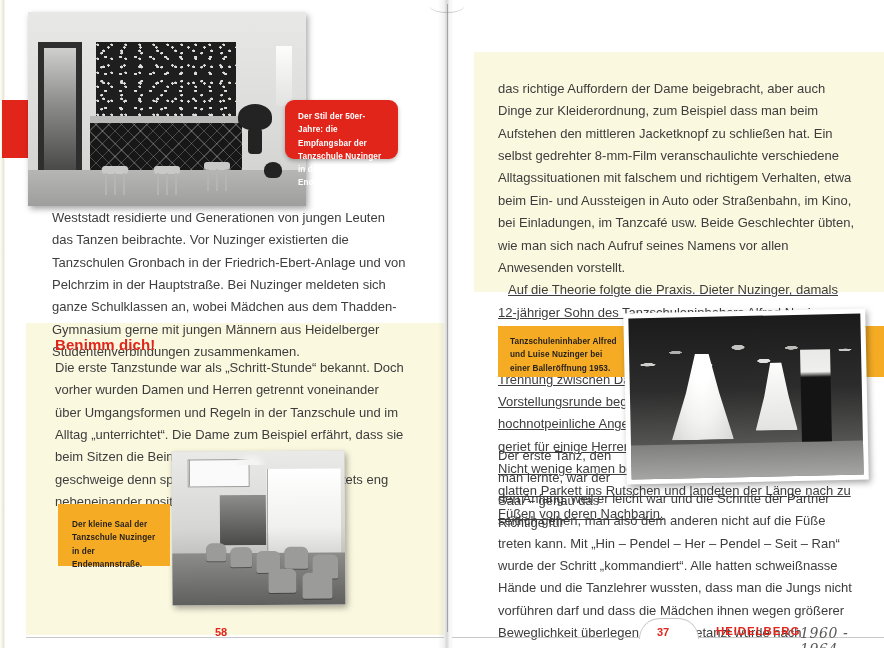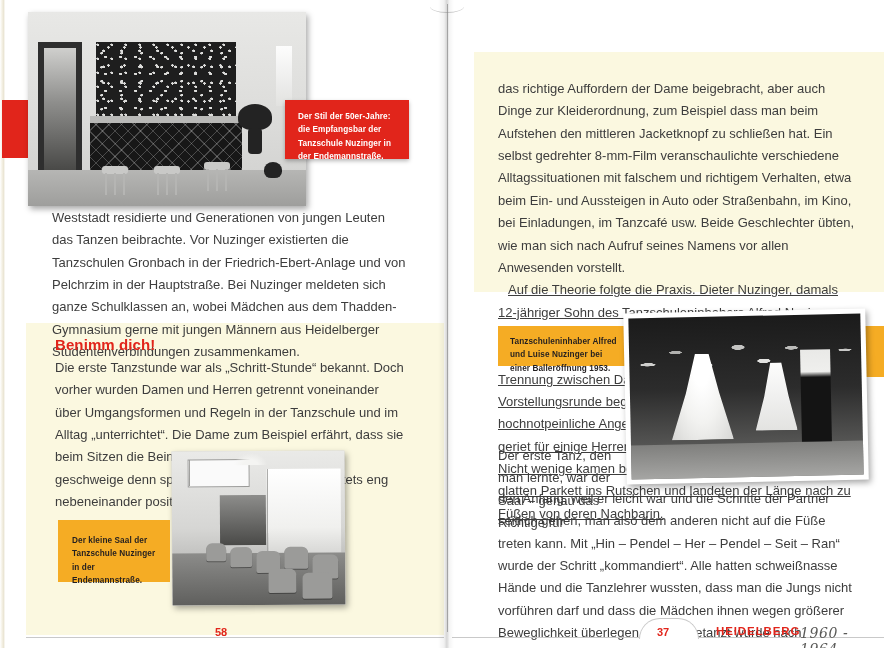--- a/index.html
+++ b/index.html
@@ -120,28 +120,28 @@
     background:linear-gradient(180deg,#e9e9e7 0%,#efefed 24%,#141414 30%,#141414 100%);}
   #photo-ball .floor{position:absolute;left:5px;bottom:5px;right:5px;height:34px;
     background:linear-gradient(180deg,#7f7f7d,#a5a5a3);}
 
   
   .red-tab{position:absolute;left:2px;top:100px;width:26px;height:58px;background:#e1251b;}
 
   .cap{position:absolute;font-weight:bold;font-size:8.2px;line-height:1.62;
     letter-spacing:.1px;}
   .cap-red{background:#e1251b;color:#ffffff;
-    left:285px;top:100px;width:124px;height:59px;
+    left:285px;top:100px;width:113px;height:59px;
     padding:10px 11px 0 13px;box-sizing:border-box;
-    box-shadow:0 2px 4px rgba(0,0,0,.28);}
+    box-shadow:0 2px 4px rgba(0,0,0,.28);border-radius:9px;}
   .cap-yellow{background:#f5ac24;color:#231f20;
-    left:58px;top:520px;width:112px;height:62px;
+    left:58px;top:504px;width:112px;height:62px;
     padding:14px 8px 0 14px;box-sizing:border-box;}
   .cap-orange{background:#f5ac24;color:#231f20;
-    left:498px;top:326px;width:130px;height:40px;
+    left:498px;top:326px;width:130px;height:51px;
     padding:9px 4px 0 12px;box-sizing:border-box;}
   .orange-tail{position:absolute;left:857px;top:326px;width:27px;height:51px;
     background:#f5ac24;}
 
   
   .body-text{position:absolute;font-size:13px;line-height:1.72;color:#3d3d3d;
     text-align:left;}
   #text-left-top{left:52px;top:207px;width:355px;}
   #text-left-mid{left:55px;top:357px;width:352px;}
   #text-right-top{left:498px;top:78px;width:362px;}

